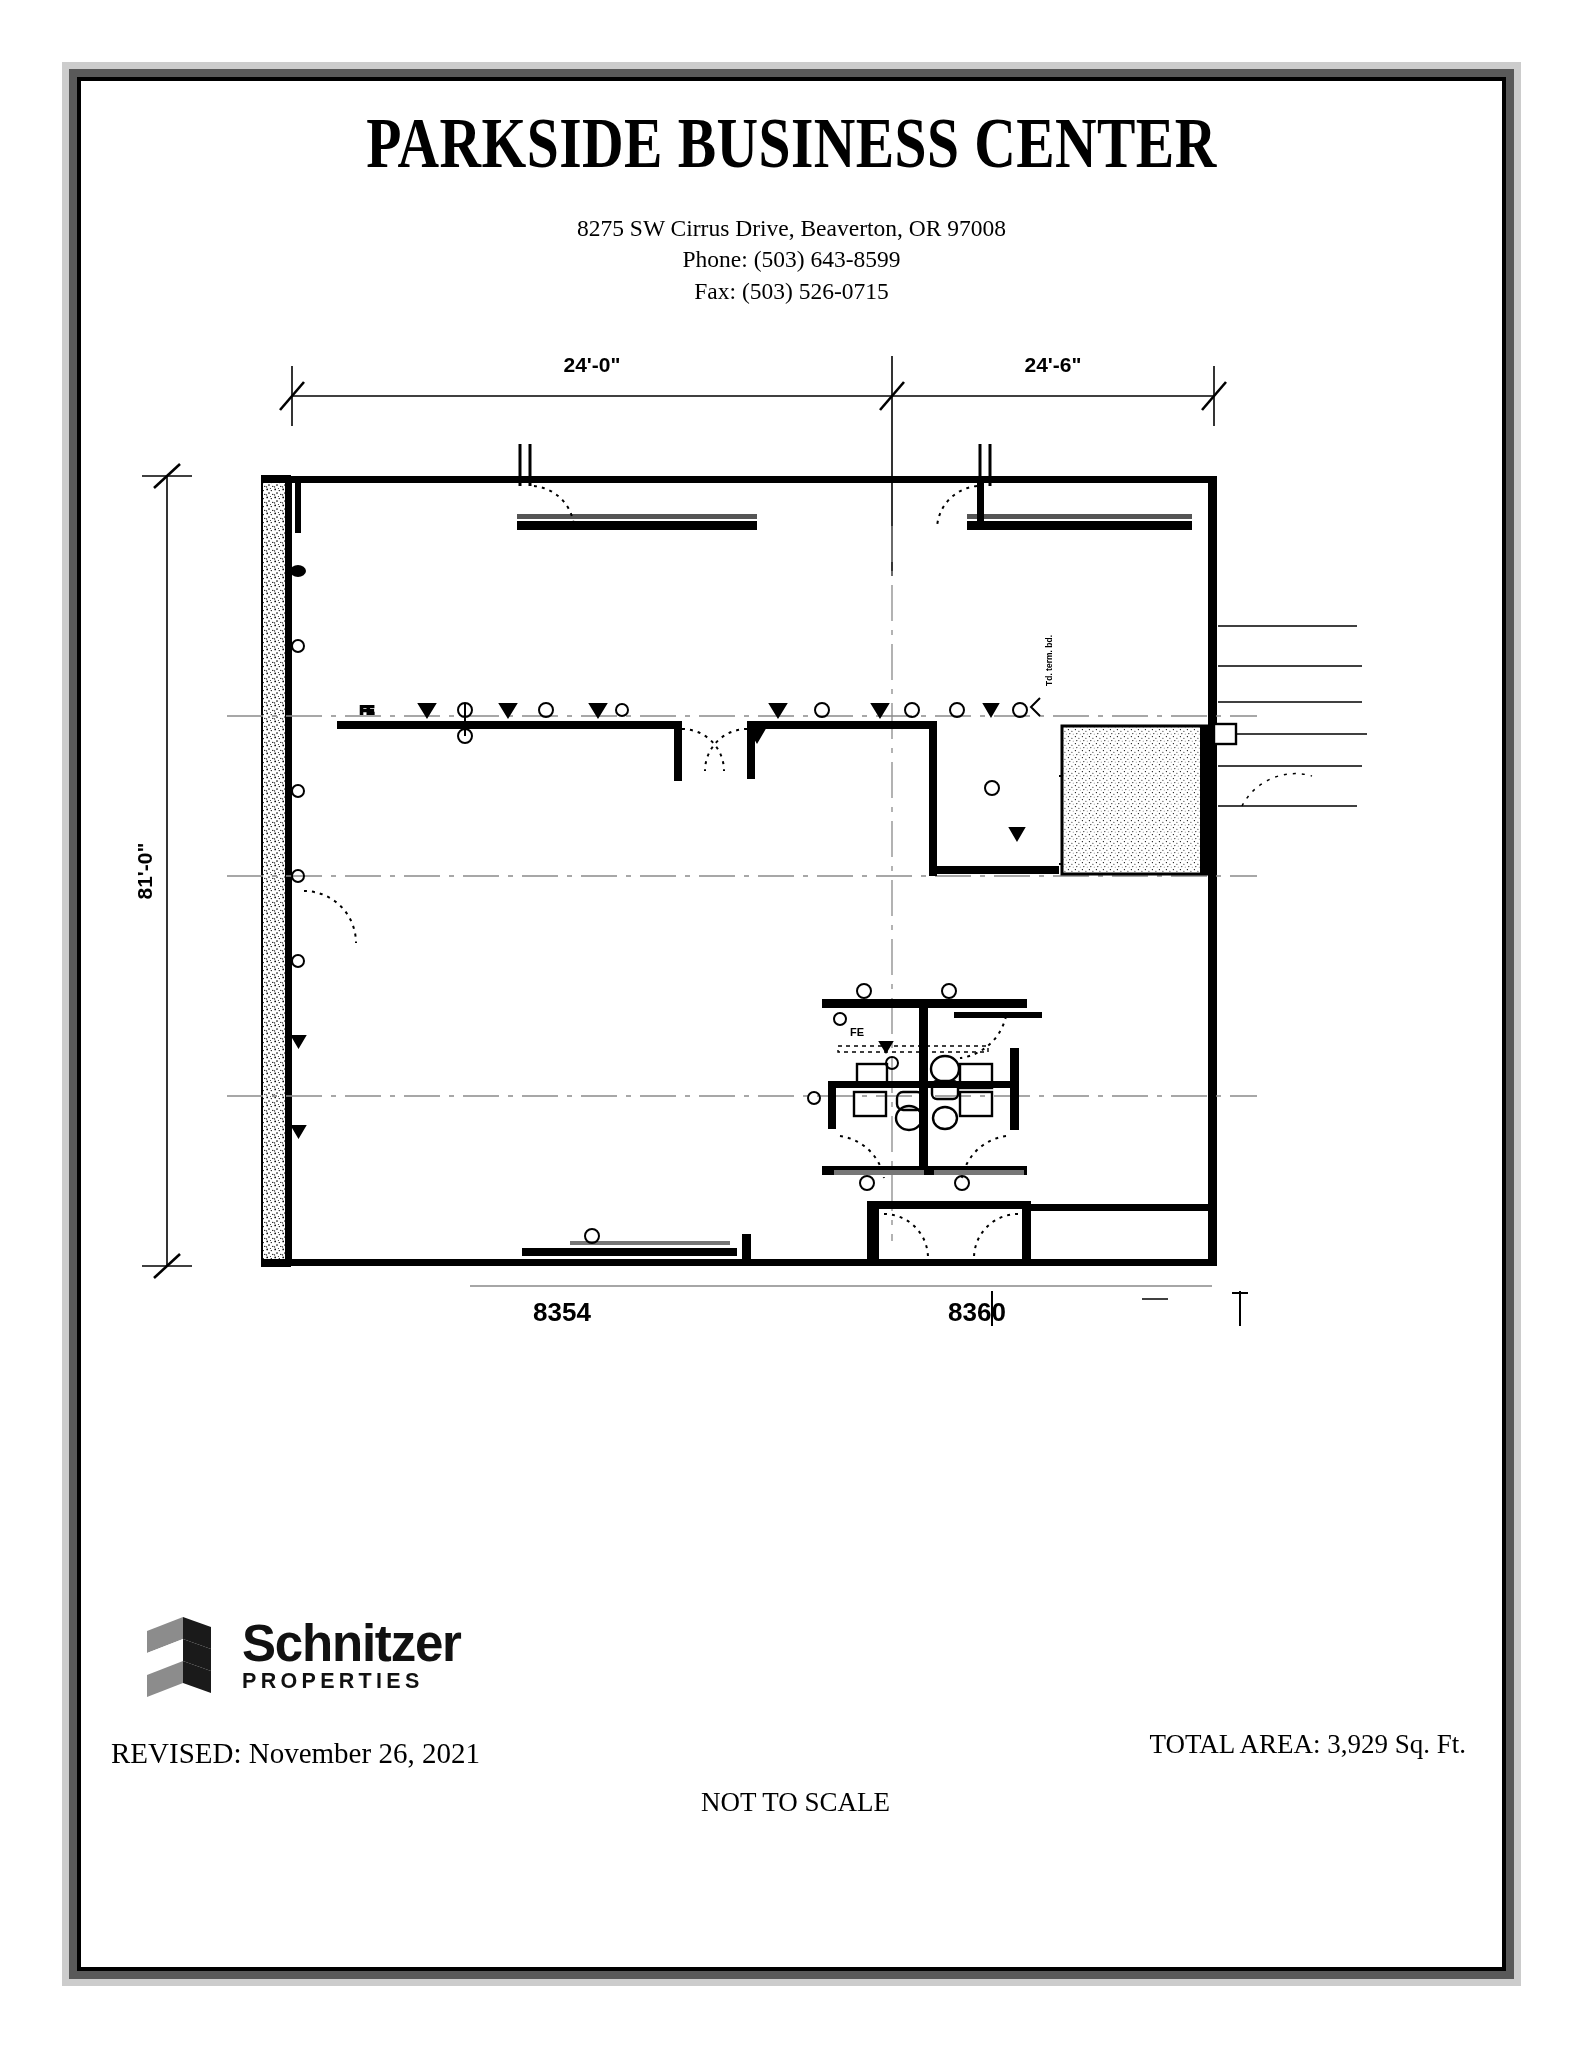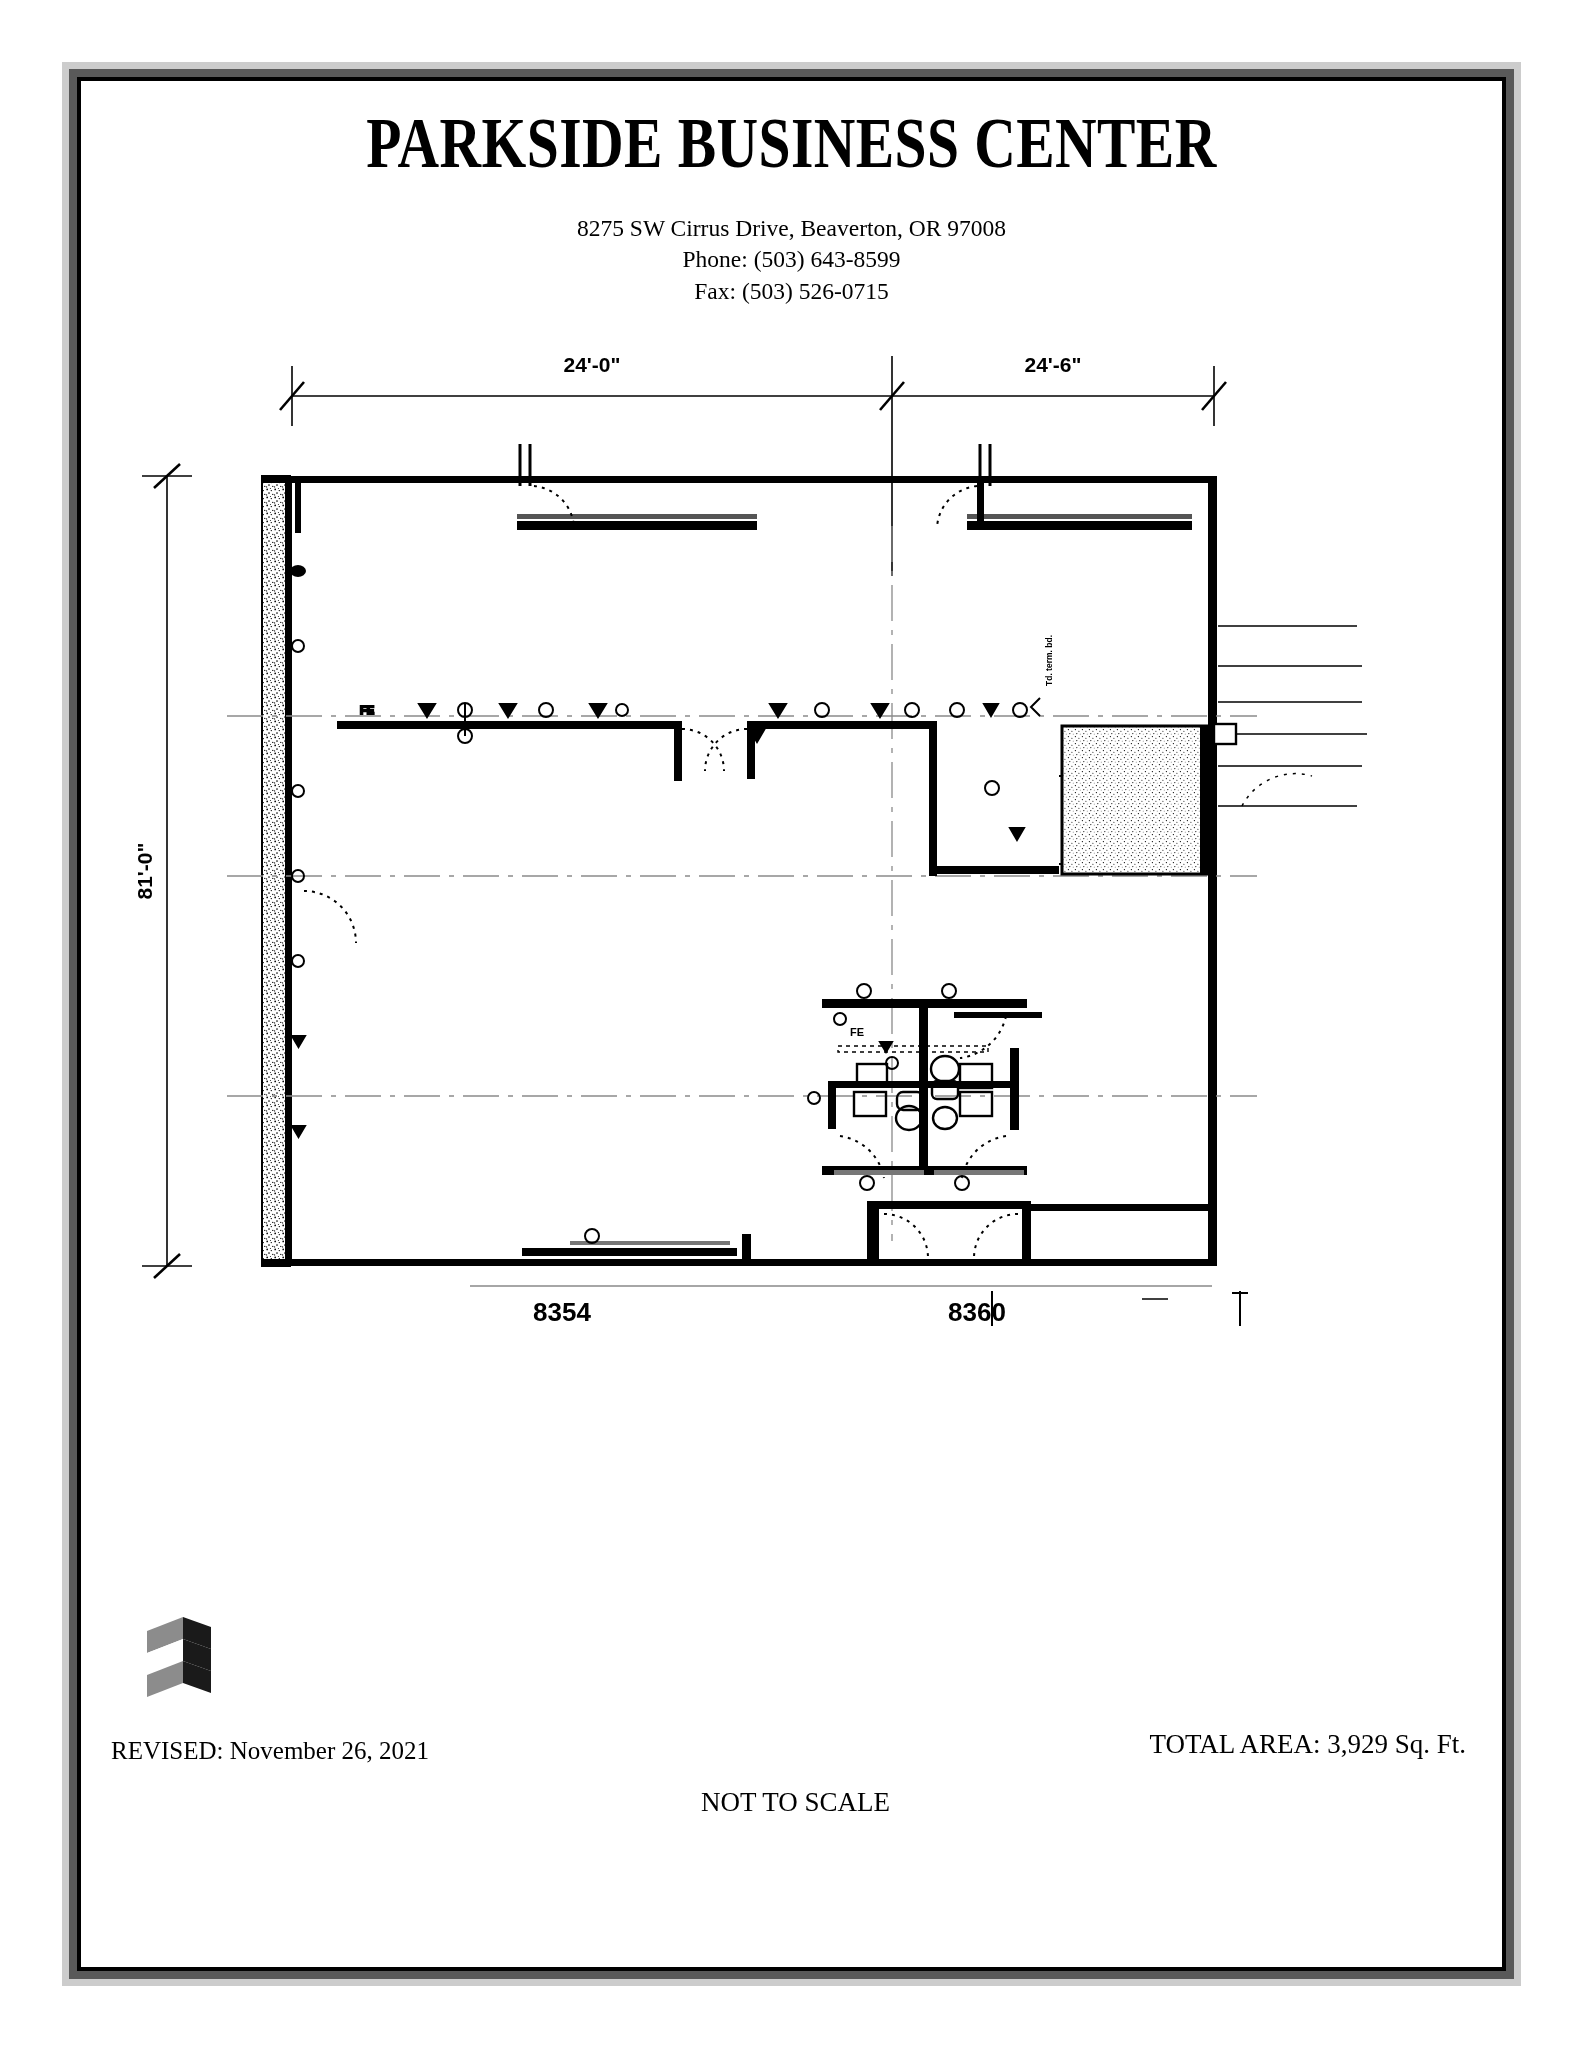--- a/index.html
+++ b/index.html
@@ -137,21 +137,21 @@
     font-size: 26px;
     font-weight: bold;
     margin-top: 9px;
     color: #000;
   }
 
   #revised-line {
     position: absolute;
     left: 30px;
     top: 190px;
-    font-size: 25px;
+    font-size: 29px;
     color: #000;
     white-space: nowrap;
   }
   #total-area-line {
     position: absolute;
     right: 36px;
     top: 182px;
     font-size: 27px;
     color: #000;
     white-space: nowrap;
@@ -446,20 +446,24 @@
       <svg id="logo-mark" width="92" height="92" viewBox="0 0 92 92">
 
         <path d="M14,22 L50,8 L50,30 L14,44 Z" fill="#8c8c8c"></path>
         <path d="M50,8 L78,18 L78,40 L50,30 Z" fill="#1a1a1a"></path>
         <path d="M14,44 L50,30 L50,52 L14,66 Z" fill="#ffffff"></path>
         <path d="M50,30 L78,40 L78,62 L50,52 Z" fill="#1a1a1a"></path>
         <path d="M14,66 L50,52 L50,74 L14,88 Z" fill="#8c8c8c"></path>
         <path d="M50,52 L78,62 L78,84 L50,74 Z" fill="#1a1a1a"></path>
         <path d="M14,22 L14,88 L50,74 L50,8 Z" fill="none" stroke="none"></path>
       </svg>
+      <span id="logo-text">
+        <span id="logo-wordmark">Schnitzer</span>
+        <span id="logo-sub">PROPERTIES</span>
+      </span>
     </div>
 
 
     <div id="revised-line">REVISED:  November 26, 2021</div>
     <div id="total-area-line">TOTAL AREA: 3,929 Sq. Ft.</div>
     <div id="scale-note">NOT TO SCALE</div>
   </div>
 
 </div>
 </div>

